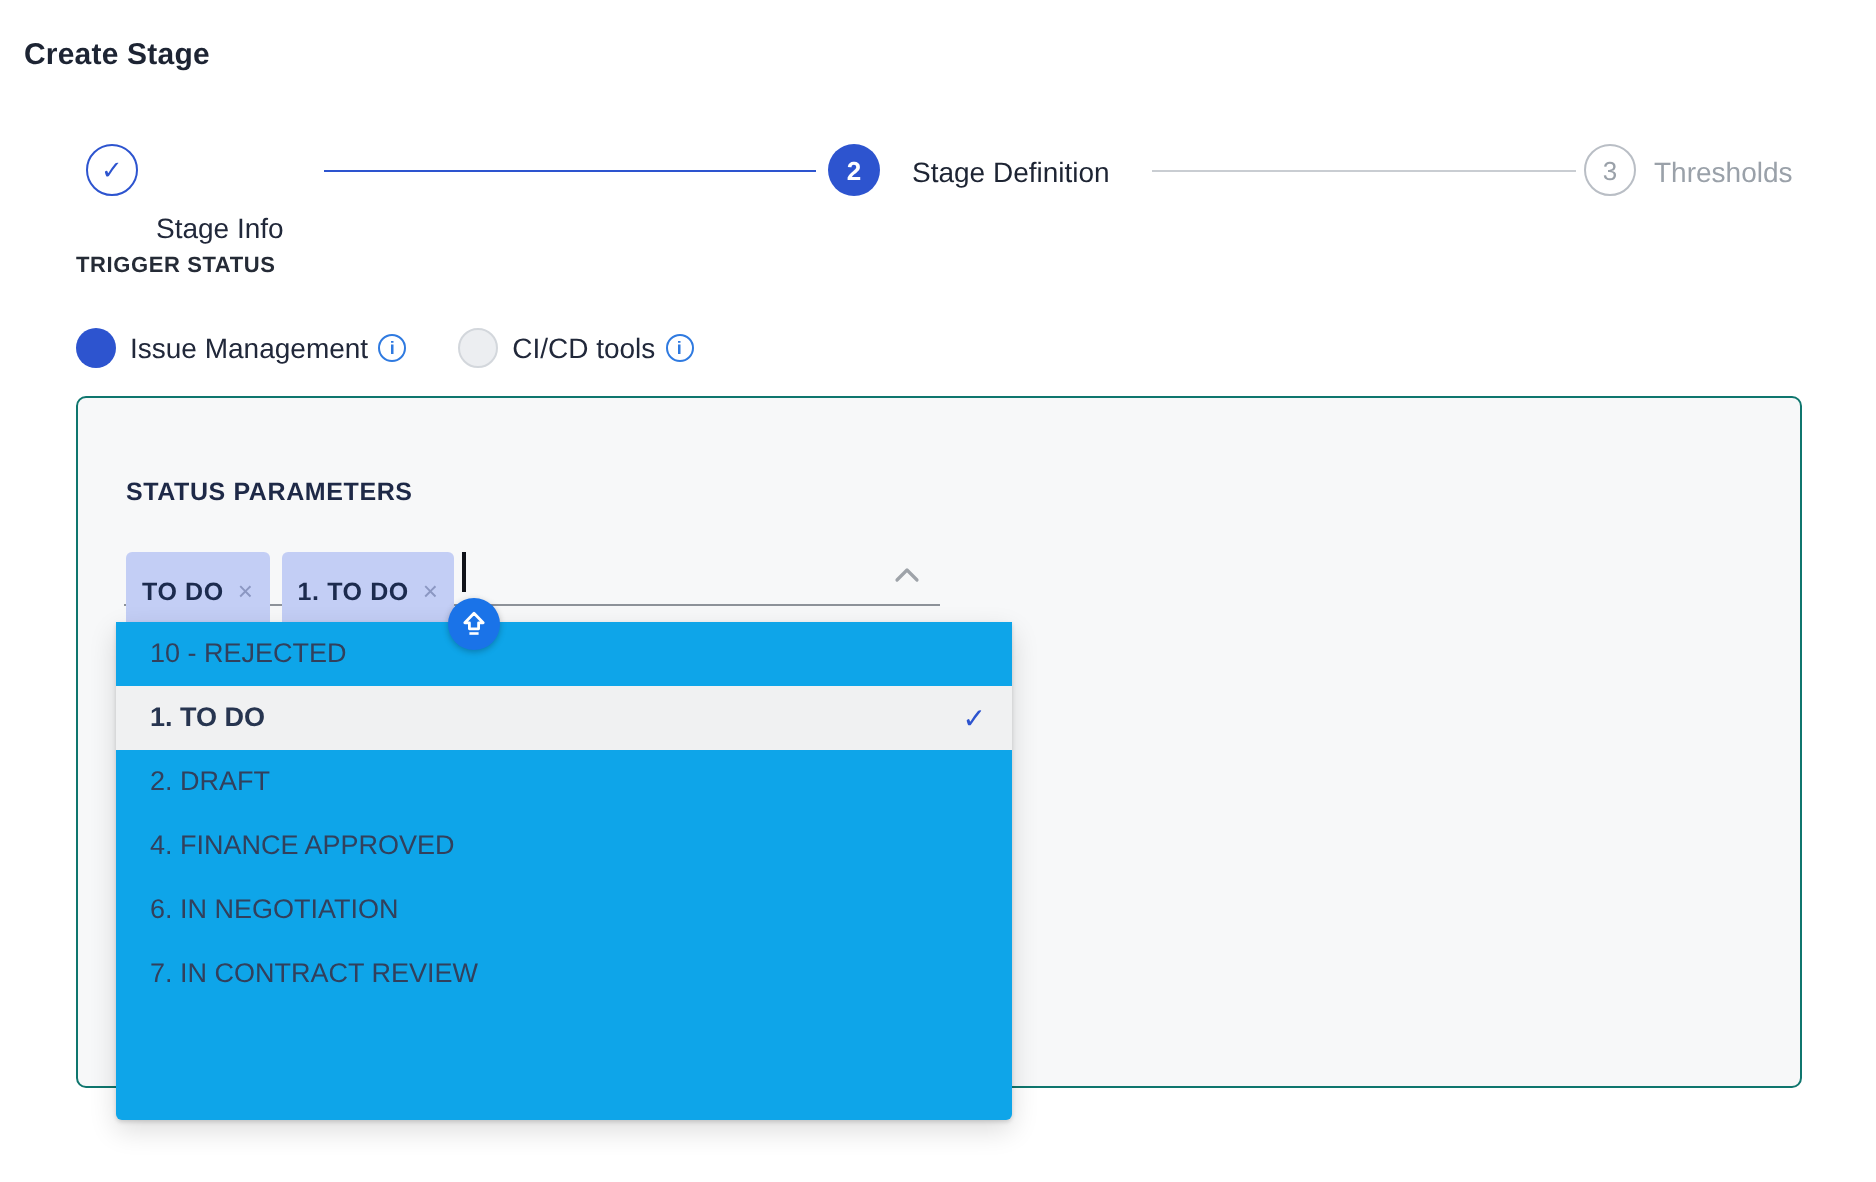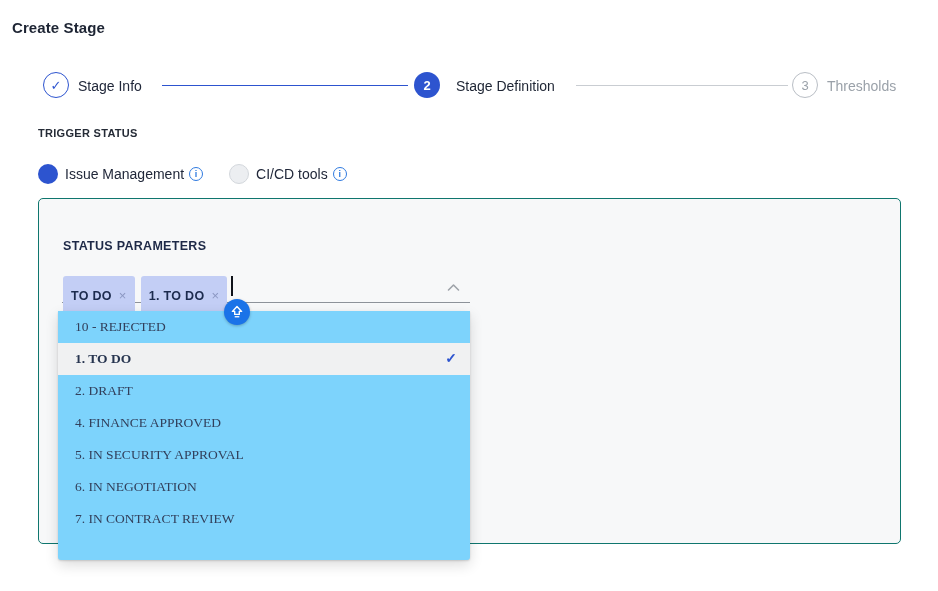--- a/index.html
+++ b/index.html
@@ -11,21 +11,21 @@
   
   .page-title { position: absolute; left: 12px; top: 19px; font-size: 15px; font-weight: 700; color: #1d2433; letter-spacing: .1px; }
 
   
   .stepper { position: absolute; left: 0; top: 72px; width: 938px; height: 28px; }
   .step-circle { position: absolute; top: 0; width: 26px; height: 26px; border-radius: 50%; display: flex; align-items: center; justify-content: center; font-size: 13px; }
   .step-circle.completed { left: 43px; border: 1.5px solid #2d54cf; background: #ffffff; color: #2d54cf; }
   .step-circle.active { left: 414px; background: #2d54cf; color: #ffffff; font-weight: 600; }
   .step-circle.upcoming { left: 792px; border: 1px solid #b9bec5; background: #ffffff; color: #9aa1a9; }
   .step-label { position: absolute; top: 6px; font-size: 14px; }
-  .step-label.l1 { left: 78px; color: #21283a; }
+  .step-label.l1 { left: 78px; color: #21283a; margin-top: 28px; }
   .step-label.l2 { left: 456px; color: #1d2433; font-weight: 400; }
   .step-label.l3 { left: 827px; color: #9aa1a9; }
   .connector { position: absolute; top: 13px; height: 1px; }
   .connector.done { left: 162px; width: 246px; background: #2d54cf; }
   .connector.todo { left: 576px; width: 212px; background: #c9cdd2; }
   .check-glyph { font-size: 13px; line-height: 1; transform: translateY(-.5px); }
 
   
   .trigger-label { position: absolute; left: 38px; top: 127px; font-size: 11px; font-weight: 700; color: #252b36; letter-spacing: .3px; }
   .radio-row { position: absolute; left: 38px; top: 164px; height: 20px; display: flex; align-items: center; }
@@ -42,21 +42,21 @@
 
   
   .select-control { position: absolute; left: 62px; top: 270px; width: 408px; height: 33px; border-bottom: 1.5px solid #8d9299; }
   .tags { position: absolute; left: 1px; top: 6px; display: flex; gap: 6px; align-items: center; }
   .tag { height: 39px; display: inline-flex; align-items: center; background: #c3cef5; border-radius: 3px; padding: 0 8px; font-size: 12.5px; font-weight: 600; color: #1c2b4e; letter-spacing: .3px; }
   .tag .tag-x { margin-left: 7px; color: #8b97c2; font-weight: 400; font-size: 13px; cursor: pointer; }
   .caret { position: absolute; left: 168px; top: 0px; width: 1.5px; height: 20px; background: #10131a; }
   .chevron-up { position: absolute; right: 10px; top: 13px; }
 
   
-  .dropdown { position: absolute; left: 58px; top: 311px; width: 412px; height: 249px; background: #7dd3fc; border-radius: 0 0 3px 3px; box-shadow: 0 1px 2px rgba(0,0,0,.15), 0 5px 14px rgba(0,0,0,.14); overflow: hidden; z-index: 5; font-family: Liberation Serif, serif; }
+  .dropdown { position: absolute; left: 58px; top: 311px; width: 448px; height: 249px; background: #0ea5e9; border-radius: 0 0 3px 3px; box-shadow: 0 1px 2px rgba(0,0,0,.15), 0 5px 14px rgba(0,0,0,.14); overflow: hidden; z-index: 5; }
   .option { position: relative; height: 32px; line-height: 32px; padding-left: 17px; font-size: 13.5px; color: #32405c; white-space: nowrap; cursor: pointer; }
   .option.selected { background: #f0f1f2; font-weight: 700; color: #273550; }
   .option .option-check { position: absolute; right: 13px; top: 0; color: #2d54cf; font-size: 14px; }
 
   
   .cursor-badge { position: absolute; left: 224px; top: 299px; width: 26px; height: 26px; border-radius: 50%; background: #1a73e8; z-index: 9; display: flex; align-items: center; justify-content: center; box-shadow: 0 1px 3px rgba(0,0,0,.25); }
 </style>
 </head>
 <body>
 
@@ -115,21 +115,20 @@
   </div>
 
   <div class="dropdown">
     <div class="option"><span>10 - REJECTED</span></div>
     <div class="option selected">
       <span>1. TO DO</span>
       <span class="option-check">✓</span>
     </div>
     <div class="option"><span>2. DRAFT</span></div>
     <div class="option"><span>4. FINANCE APPROVED</span></div>
-    <div class="option"><span>5. IN SECURITY APPROVAL</span></div>
     <div class="option"><span>6. IN NEGOTIATION</span></div>
     <div class="option"><span>7. IN CONTRACT REVIEW</span></div>
   </div>
 
   <div class="cursor-badge">
     <svg width="16" height="16" viewBox="0 0 16 16">
       <path d="M8 2.6 L12.6 7.4 H10.3 V10.4 H5.7 V7.4 H3.4 Z" fill="none" stroke="#ffffff" stroke-width="1.4" stroke-linejoin="round"></path>
       <path d="M5.7 12.1 H10.3 V13.4 H5.7 Z" fill="#ffffff"></path>
     </svg>
   </div>

